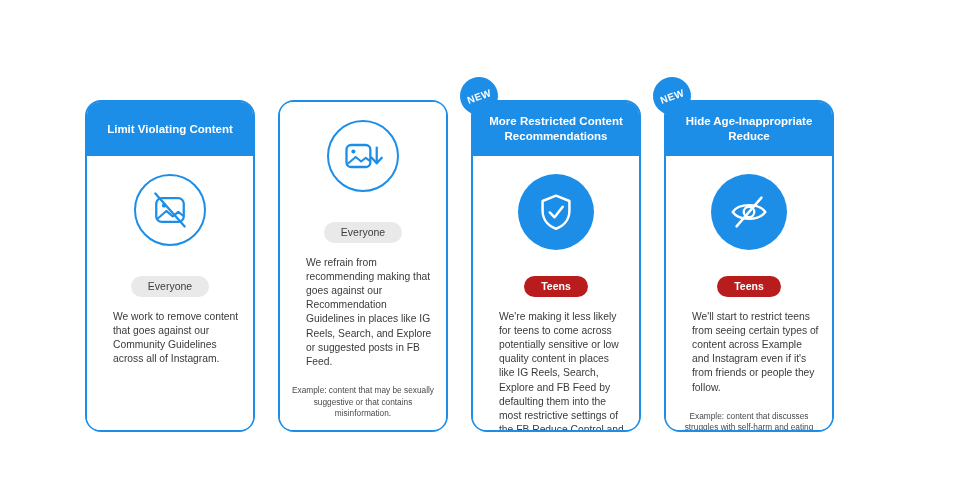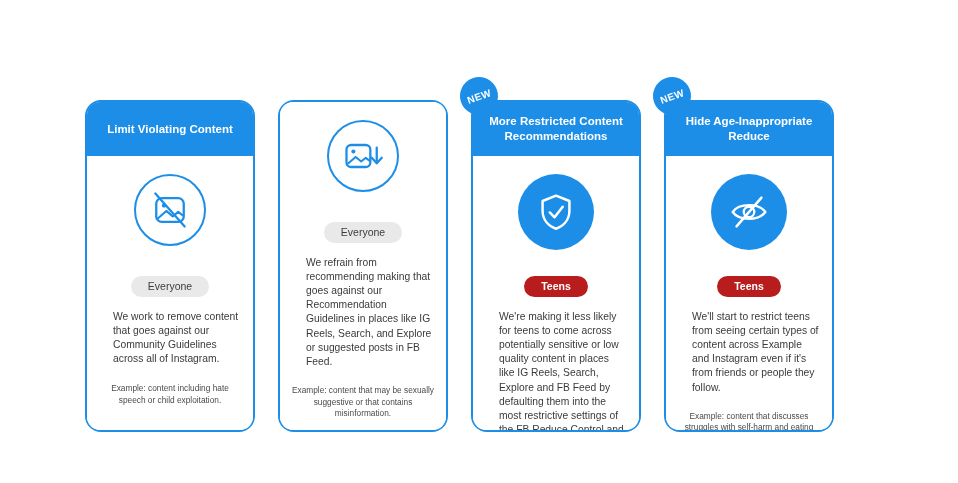--- a/index.html
+++ b/index.html
@@ -87,21 +87,20 @@
         <div class="icon-ring">
           <svg viewBox="0 0 48 48" width="44" height="44" aria-hidden="true">
             <rect x="9" y="11" width="30" height="26" rx="6" fill="none" stroke="#1C8EE8" stroke-width="2.5"></rect>
             <circle cx="17.5" cy="19" r="2.4" fill="#1C8EE8"></circle>
             <path d="M11 33 L20 25 L27 31 L33 26 L38 30" fill="none" stroke="#1C8EE8" stroke-width="2.3" stroke-linecap="round" stroke-linejoin="round"></path>
             <line x1="8" y1="6" x2="40" y2="42" stroke="#1C8EE8" stroke-width="2.5" stroke-linecap="round"></line>
           </svg>
         </div>
         <span class="pill pill-everyone">Everyone</span>
         <p class="card-desc">We work to remove content that goes against our Community Guidelines across all of Instagram.</p>
-        <p class="card-example">Example: content including hate speech or child exploitation.</p>
       </div>
     </div>
   </div>
 
   <div class="card">
     <div class="card-inner">
       <div class="card-body">
         <div class="icon-ring">
           <svg viewBox="0 0 48 48" width="44" height="44" aria-hidden="true">
             <rect x="6" y="12" width="26" height="24" rx="5" fill="none" stroke="#1C8EE8" stroke-width="2.5"></rect>

